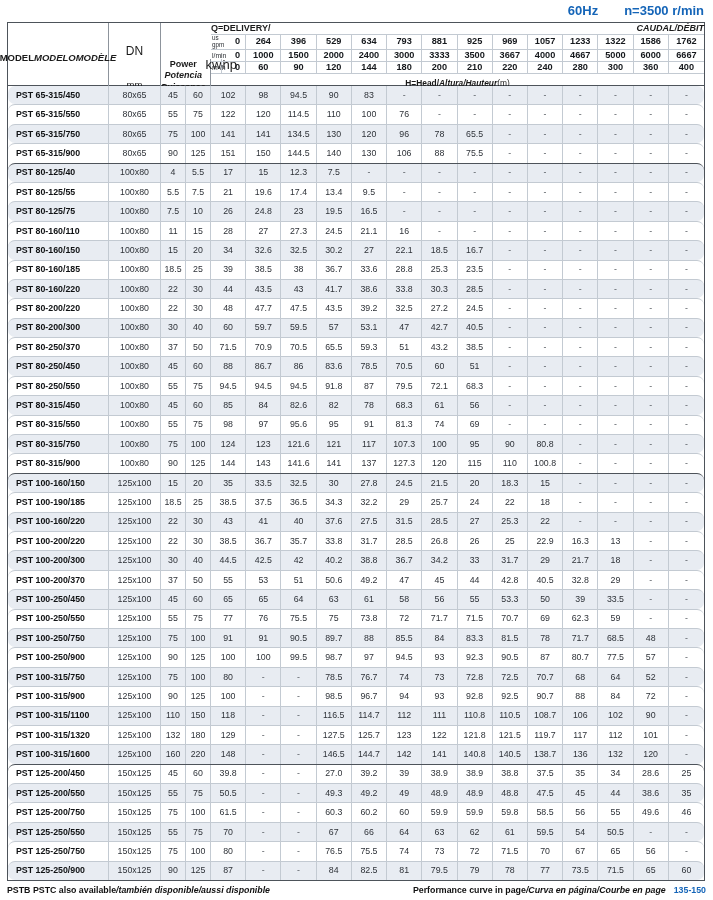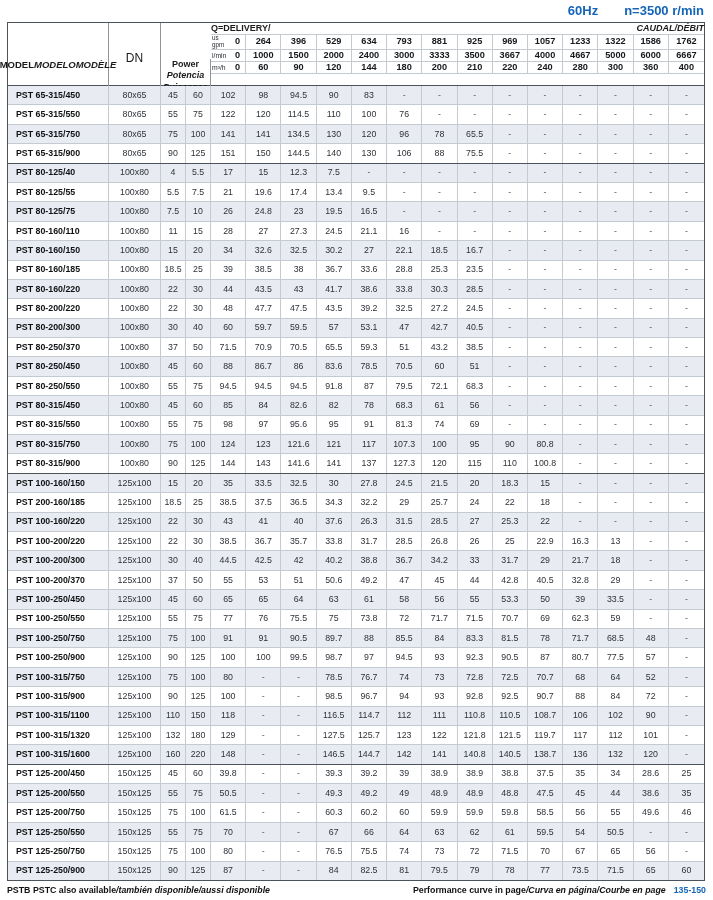--- a/index.html
+++ b/index.html
@@ -45,21 +45,21 @@
   }
   .h-model .it { font-style:italic; }
   .h-dn {
     border-right:1px solid var(--hline);
     display:flex; flex-direction:column; text-align:center;
   }
   .h-dn .dn-lab { flex:1; display:flex; align-items:center; justify-content:center; font-size:12px; font-weight:normal; }
   .h-dn .dn-unit { height:14px; font-size:9.5px; line-height:12px; }
   .h-power {
     border-right:1px solid var(--hline);
-    display:flex; flex-direction:column; text-align:center;margin-top:36px;
+    display:flex; flex-direction:row; text-align:center;margin-top:36px;
   }
   .h-power .p-lines { flex:1; display:flex; flex-direction:column; align-items:center; justify-content:center; font-size:9px; font-weight:bold; line-height:1.25; }
   .h-power .p-lines .it { font-style:italic; }
   .h-power .p-units { height:14px; display:grid; grid-template-columns:1fr 1fr; font-size:13px; line-height:12px; }
   .h-power .p-units span + span { border-left:1px solid var(--line); }
 
   .h-delivery { display:flex; flex-direction:column; }
   .d-title {
     height:12px; display:flex; align-items:center; justify-content:space-between;
     font-size:9px; font-weight:bold; border-bottom:1px solid var(--line); line-height:1;
@@ -91,20 +91,21 @@
   .d-head .it { font-style:italic;text-decoration:underline; }
   .d-head .sfx { font-weight:normal; }
 
   
   .tbody { display:flex; flex-direction:column; height:794px; }
   .trow {
     flex:1; display:grid;
     grid-template-columns:101px 52px 25px 25px repeat(14,1fr);
     border-top:1px solid var(--line);
     background:#fff;
+    border-radius:7px;
   }
   .trow:first-child { border-top:none; }
   .trow.alt { background:var(--alt); }
   .trow.group-start { border-top:1.6px solid var(--dark); }
   .cell {
     display:flex; align-items:center; justify-content:center;
     font-size:8.8px; color:#2e3238;
     border-right:1px solid var(--line);
     overflow:hidden; white-space:nowrap; line-height:1;
   }
@@ -640,21 +641,21 @@
           <div class="cell">21.5</div>
           <div class="cell">20</div>
           <div class="cell">18.3</div>
           <div class="cell">15</div>
           <div class="cell dash">-</div>
           <div class="cell dash">-</div>
           <div class="cell dash">-</div>
           <div class="cell dash">-</div>
         </div>
         <div class="trow">
-          <div class="cell model">PST 200-160/185</div>
+          <div class="cell model">PST 100-190/185</div>
           <div class="cell">125x100</div>
           <div class="cell">18.5</div>
           <div class="cell">25</div>
           <div class="cell">38.5</div>
           <div class="cell">37.5</div>
           <div class="cell">36.5</div>
           <div class="cell">34.3</div>
           <div class="cell">32.2</div>
           <div class="cell">29</div>
           <div class="cell">25.7</div>
@@ -668,21 +669,21 @@
         </div>
         <div class="trow alt">
           <div class="cell model">PST 100-160/220</div>
           <div class="cell">125x100</div>
           <div class="cell">22</div>
           <div class="cell">30</div>
           <div class="cell">43</div>
           <div class="cell">41</div>
           <div class="cell">40</div>
           <div class="cell">37.6</div>
-          <div class="cell">26.3</div>
+          <div class="cell">27.5</div>
           <div class="cell">31.5</div>
           <div class="cell">28.5</div>
           <div class="cell">27</div>
           <div class="cell">25.3</div>
           <div class="cell">22</div>
           <div class="cell dash">-</div>
           <div class="cell dash">-</div>
           <div class="cell dash">-</div>
           <div class="cell dash">-</div>
         </div>
@@ -927,21 +928,21 @@
           <div class="cell dash">-</div>
         </div>
         <div class="trow group-start">
           <div class="cell model">PST 125-200/450</div>
           <div class="cell">150x125</div>
           <div class="cell">45</div>
           <div class="cell">60</div>
           <div class="cell">39.8</div>
           <div class="cell dash">-</div>
           <div class="cell dash">-</div>
-          <div class="cell">39.3</div>
+          <div class="cell">27.0</div>
           <div class="cell">39.2</div>
           <div class="cell">39</div>
           <div class="cell">38.9</div>
           <div class="cell">38.9</div>
           <div class="cell">38.8</div>
           <div class="cell">37.5</div>
           <div class="cell">35</div>
           <div class="cell">34</div>
           <div class="cell">28.6</div>
           <div class="cell">25</div>

